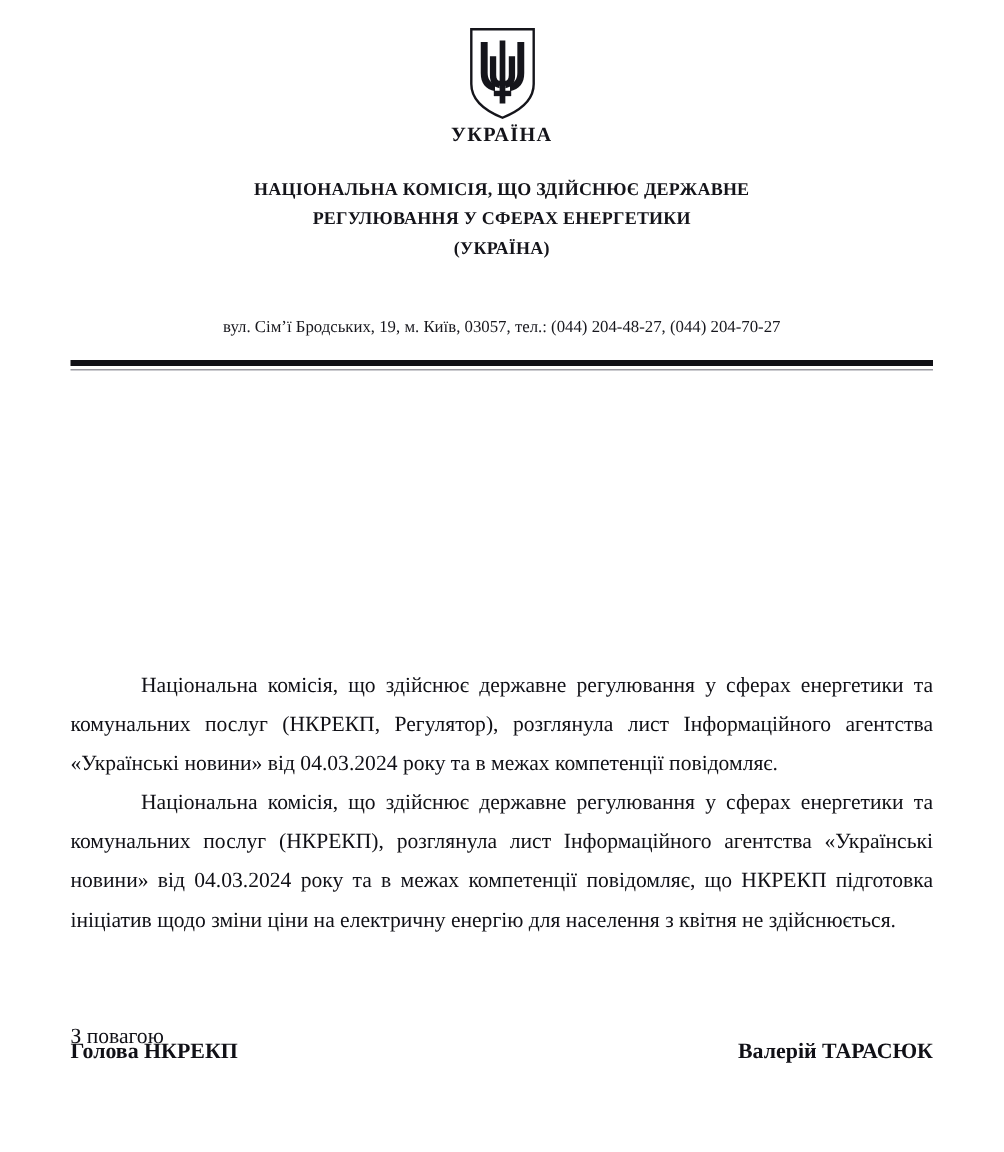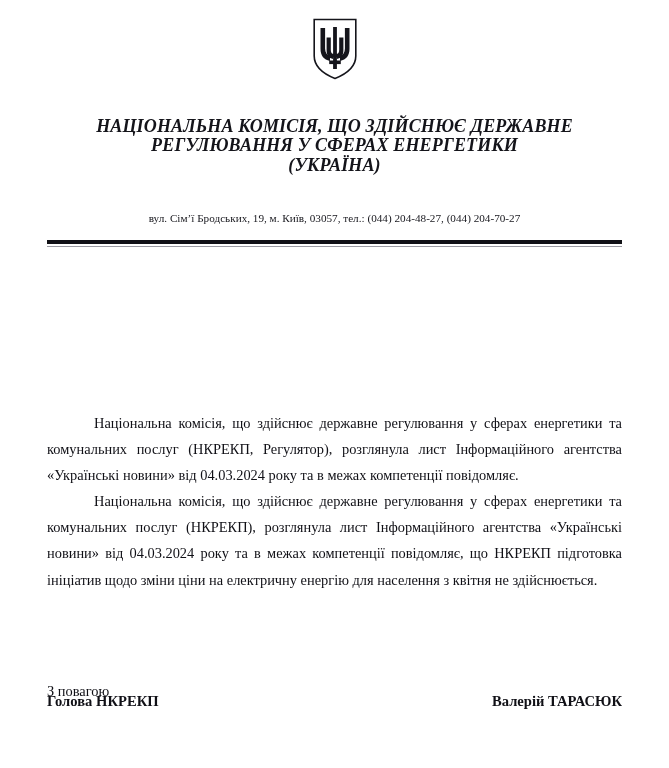--- a/index.html
+++ b/index.html
@@ -47,26 +47,25 @@
     color: #14141a;
   }
 
   
   .letterhead-title {
     position: absolute;
     top: 117px;
     left: 55px;
     width: 559px;
     text-align: center;
-    font-size: 18px;
+    font-size: 12px;
     font-weight: bold;
     line-height: 19.3px;
     letter-spacing: 0.15px;
     color: #14141a;
-    font-style: italic;
   }
   .letterhead-title .ln { display: block; white-space: nowrap; }
 
   
   .contact-block {
     position: absolute;
     top: 211px;
     left: 55px;
     width: 559px;
     text-align: center;
@@ -90,21 +89,21 @@
     top: 246px;
     left: 47px;
     width: 575px;
     height: 1px;
     background: #9a9aa2;
   }
 
   
   .body-block {
     position: absolute;
-    top: 410px;
+    top: 444px;
     left: 47px;
     width: 575px;
     font-family: Liberation Serif, serif;
   }
   .body-par {
     margin: 0;
     text-align: justify;
     text-justify: inter-word;
     text-indent: 47px;
     font-size: 14.4px;
@@ -146,20 +145,21 @@
       <g fill="#15151b">
         <rect x="21.1" y="9" width="3.8" height="42"></rect>
         <path d="M8.5 10 h4.6 v20.5 c0 4.2 1.9 6.6 4.9 7.6 v4.8 c-6.3 -1.3 -9.5 -5.4 -9.5 -12.2 Z"></path>
         <path d="M37.5 10 h-4.6 v20.5 c0 4.2 -1.9 6.6 -4.9 7.6 v4.8 c6.3 -1.3 9.5 -5.4 9.5 -12.2 Z"></path>
         <path d="M14.6 19.5 h4.2 v12.5 c0 2.4 0.9 3.7 2.3 4.3 v4.6 c-4.4 -0.9 -6.5 -3.7 -6.5 -8.5 Z"></path>
         <path d="M31.4 19.5 h-4.2 v12.5 c0 2.4 -0.9 3.7 -2.3 4.3 v4.6 c4.4 -0.9 6.5 -3.7 6.5 -8.5 Z"></path>
         <path d="M17.2 42.5 h11.6 v3.6 h-11.6 Z"></path>
         <path d="M19.4 35.8 h7.2 v3.3 h-7.2 Z"></path>
       </g>
     </svg>
+    <div class="emblem-caption">УКРАЇНА</div>
   </div>
 
   <div class="letterhead-title">
     <span class="ln">НАЦІОНАЛЬНА КОМІСІЯ, ЩО ЗДІЙСНЮЄ ДЕРЖАВНЕ</span>
     <span class="ln">РЕГУЛЮВАННЯ У СФЕРАХ ЕНЕРГЕТИКИ</span>
     <span class="ln">(УКРАЇНА)</span>
   </div>
 
   <div class="contact-block">
     <span class="ln">вул. Сім’ї Бродських, 19, м. Київ, 03057, тел.: (044) 204-48-27, (044) 204-70-27</span>

